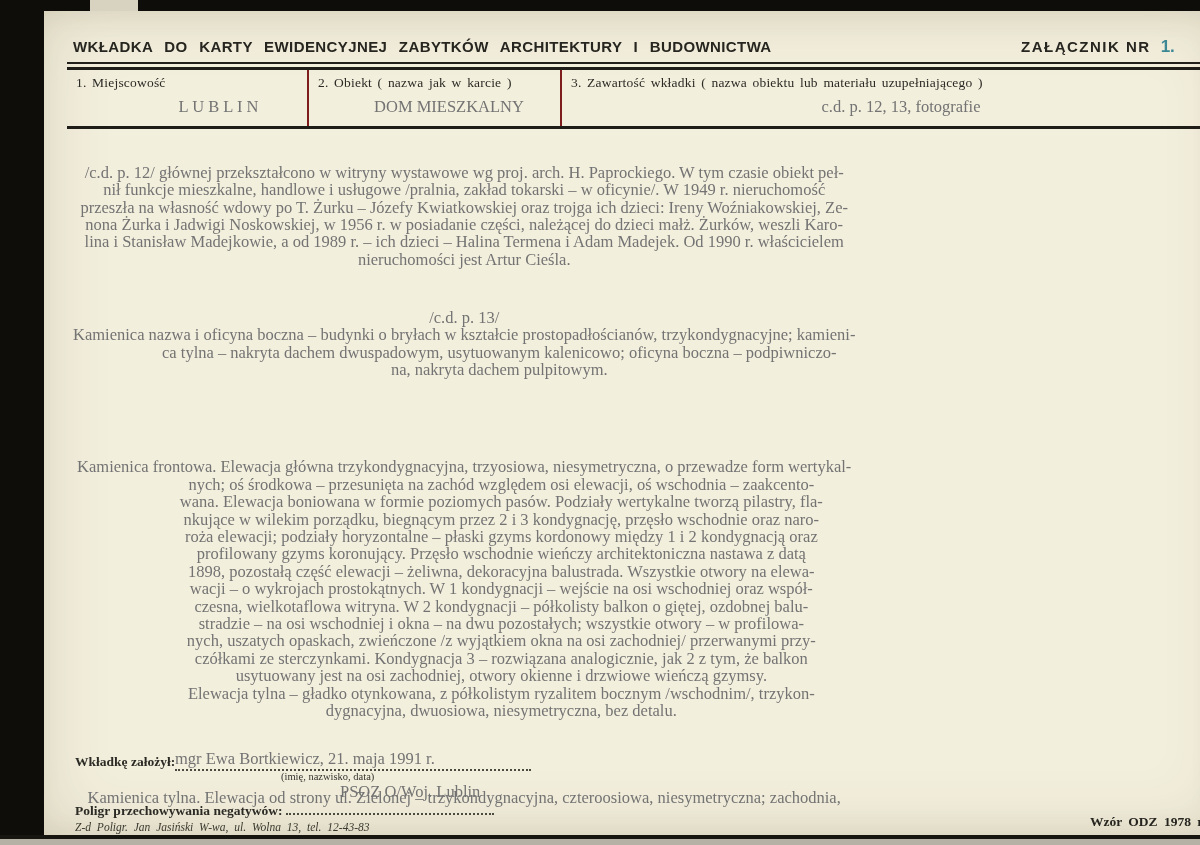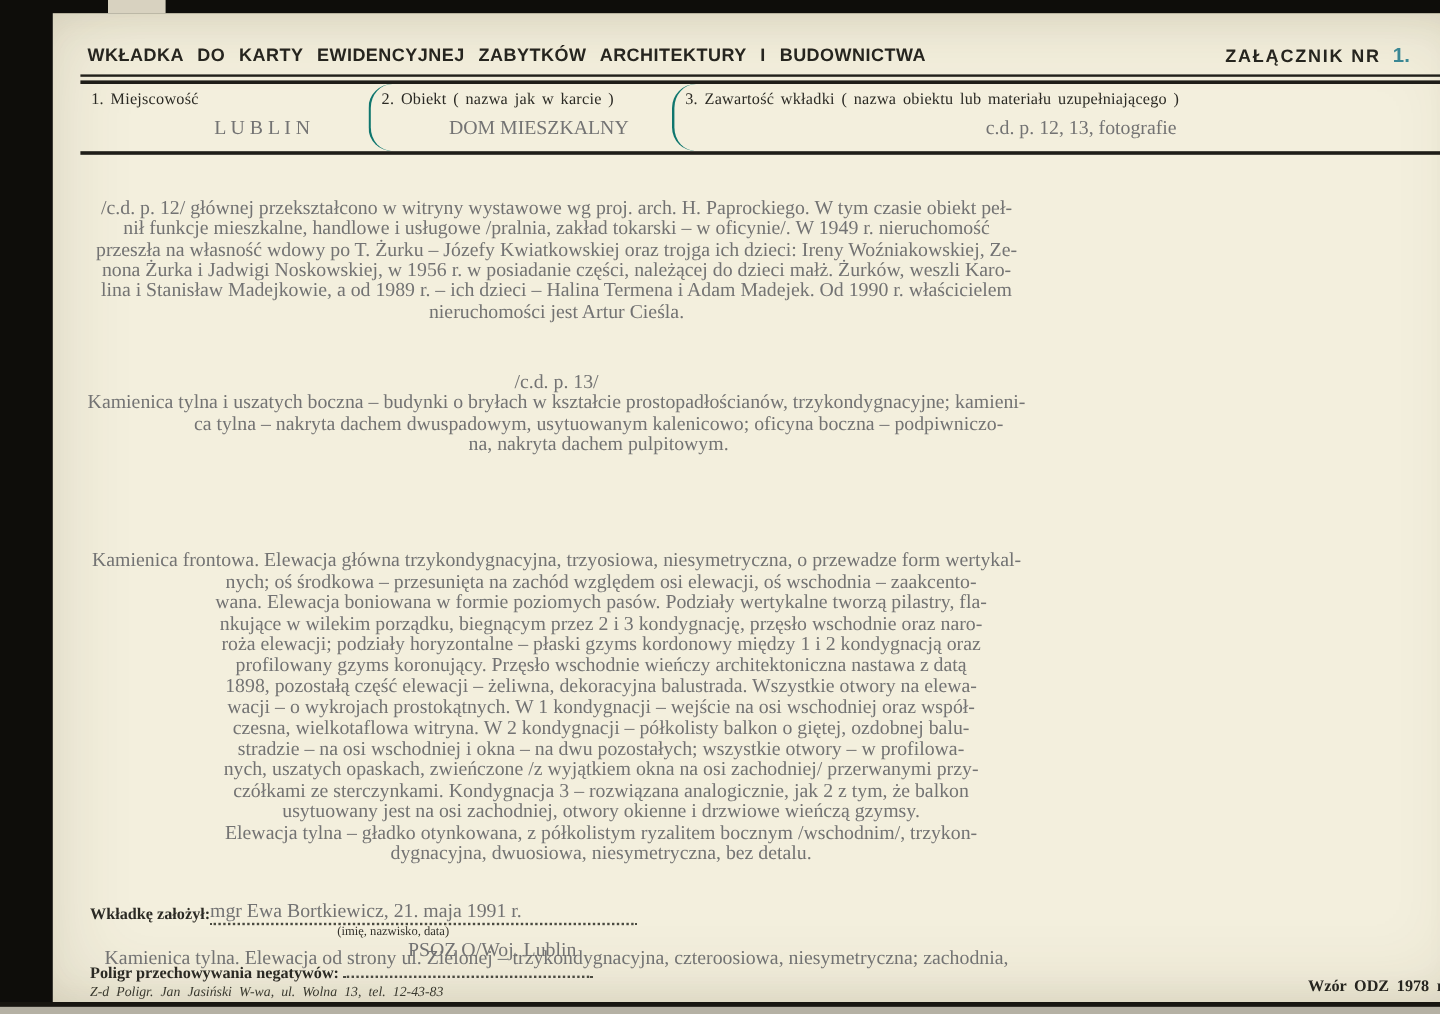--- a/index.html
+++ b/index.html
@@ -16,21 +16,21 @@
          font-size:15px;font-weight:700;color:#26251f;letter-spacing:.4px;word-spacing:7px;}
   .annex{position:absolute;left:977px;top:26px;font-family:"Liberation Sans",sans-serif;
          font-size:15px;font-weight:700;color:#26251f;letter-spacing:1.5px;}
   .annex-no{color:#3b8794;font-size:17px;letter-spacing:0;margin-left:10px;}
   .title-rule{position:absolute;left:23px;top:51px;width:1142px;height:2px;background:#21201b;}
 
   
   .fields{position:absolute;left:23px;top:56px;width:1142px;height:56px;display:flex;
           border-top:3px solid #1e1d18;border-bottom:3px solid #1e1d18;}
   .field{position:relative;height:100%;}
-  .field+.field{border-left:2px solid #0f766e;border-radius:20px;}
+  .field+.field{border-left:2px solid #7f1d1d;}
   .f1{width:240px;} .f2{width:251px;} .f3{flex:1;}
   .flabel{font-size:13.5px;color:#2b2a24;padding:5px 12px 0 9px;letter-spacing:.2px;word-spacing:2px;}
   .fvalue{margin-top:6px;}
 
   
   .typed{font-family:Liberation Serif, serif;color:#737373;text-align:center;}
   .fvalue{font-size:16.5px;}
   .v1{padding-left:63px;} .v2{padding-left:29px;} .v3{padding-left:31px;}
   .bodytext{position:absolute;left:29px;top:118px;white-space:pre;font-size:16.5px;line-height:17.4px;}
   .sect{margin-bottom:6px;}
@@ -71,21 +71,21 @@
         <div class="fvalue typed v2">DOM MIESZKALNY</div>
       </div>
       <div class="field f3">
         <div class="flabel">3. Zawartość wkładki ( nazwa obiektu lub materiału uzupełniającego )</div>
         <div class="fvalue typed v3">c.d. p. 12, 13, fotografie</div>
       </div>
     </div>
 
     <div class="bodytext typed">
       <div class="sect"><div>/c.d. p. 12/ głównej przekształcono w witryny wystawowe wg proj. arch. H. Paprockiego. W tym czasie obiekt peł-</div><div>nił funkcje mieszkalne, handlowe i usługowe /pralnia, zakład tokarski – w oficynie/. W 1949 r. nieruchomość</div><div>przeszła na własność wdowy po T. Żurku – Józefy Kwiatkowskiej oraz trojga ich dzieci: Ireny Woźniakowskiej, Ze-</div><div>nona Żurka i Jadwigi Noskowskiej, w 1956 r. w posiadanie części, należącej do dzieci małż. Żurków, weszli Karo-</div><div>lina i Stanisław Madejkowie, a od 1989 r. – ich dzieci – Halina Termena i Adam Madejek. Od 1990 r. właścicielem</div><div>nieruchomości jest Artur Cieśla.</div></div>
-      <div class="sect gap10"><div>/c.d. p. 13/</div><div>Kamienica tylna i uszatych boczna – budynki o bryłach w kształcie prostopadłościanów, trzykondygnacyjne; kamieni-</div><div>                 ca tylna – nakryta dachem dwuspadowym, usytuowanym kalenicowo; oficyna boczna – podpiwniczo-</div><div>                 na, nakryta dachem pulpitowym.</div></div>
+      <div class="sect gap10"><div>/c.d. p. 13/</div><div>Kamienica nazwa i oficyna boczna – budynki o bryłach w kształcie prostopadłościanów, trzykondygnacyjne; kamieni-</div><div>                 ca tylna – nakryta dachem dwuspadowym, usytuowanym kalenicowo; oficyna boczna – podpiwniczo-</div><div>                 na, nakryta dachem pulpitowym.</div></div>
       <div class="sect gap0">
         <div><div>Kamienica frontowa. Elewacja główna trzykondygnacyjna, trzyosiowa, niesymetryczna, o przewadze form wertykal-</div><div>                  nych; oś środkowa – przesunięta na zachód względem osi elewacji, oś wschodnia – zaakcento-</div><div>                  wana. Elewacja boniowana w formie poziomych pasów. Podziały wertykalne tworzą pilastry, fla-</div><div>                  nkujące w wilekim porządku, biegnącym przez 2 i 3 kondygnację, przęsło wschodnie oraz naro-</div><div>                  roża elewacji; podziały horyzontalne – płaski gzyms kordonowy między 1 i 2 kondygnacją oraz</div><div>                  profilowany gzyms koronujący. Przęsło wschodnie wieńczy architektoniczna nastawa z datą</div><div>                  1898, pozostałą część elewacji – żeliwna, dekoracyjna balustrada. Wszystkie otwory na elewa-</div><div>                  wacji – o wykrojach prostokątnych. W 1 kondygnacji – wejście na osi wschodniej oraz współ-</div><div>                  czesna, wielkotaflowa witryna. W 2 kondygnacji – półkolisty balkon o giętej, ozdobnej balu-</div><div>                  stradzie – na osi wschodniej i okna – na dwu pozostałych; wszystkie otwory – w profilowa-</div><div>                  nych, uszatych opaskach, zwieńczone /z wyjątkiem okna na osi zachodniej/ przerwanymi przy-</div><div>                  czółkami ze sterczynkami. Kondygnacja 3 – rozwiązana analogicznie, jak 2 z tym, że balkon</div><div>                  usytuowany jest na osi zachodniej, otwory okienne i drzwiowe wieńczą gzymsy.</div><div>                  Elewacja tylna – gładko otynkowana, z półkolistym ryzalitem bocznym /wschodnim/, trzykon-</div><div>                  dygnacyjna, dwuosiowa, niesymetryczna, bez detalu.</div></div>
       </div>
       <div class="sect"><div>Kamienica tylna. Elewacja od strony ul. Zielonej – trzykondygnacyjna, czteroosiowa, niesymetryczna; zachodnia,</div></div>
     </div>
 
     <div class="founder-dots"></div>
     <div class="founder-label">Wkładkę założył:</div>
     <div class="founder-value typed">mgr Ewa Bortkiewicz, 21. maja 1991 r.</div>
     <div class="founder-hint">(imię, nazwisko, data)</div>

